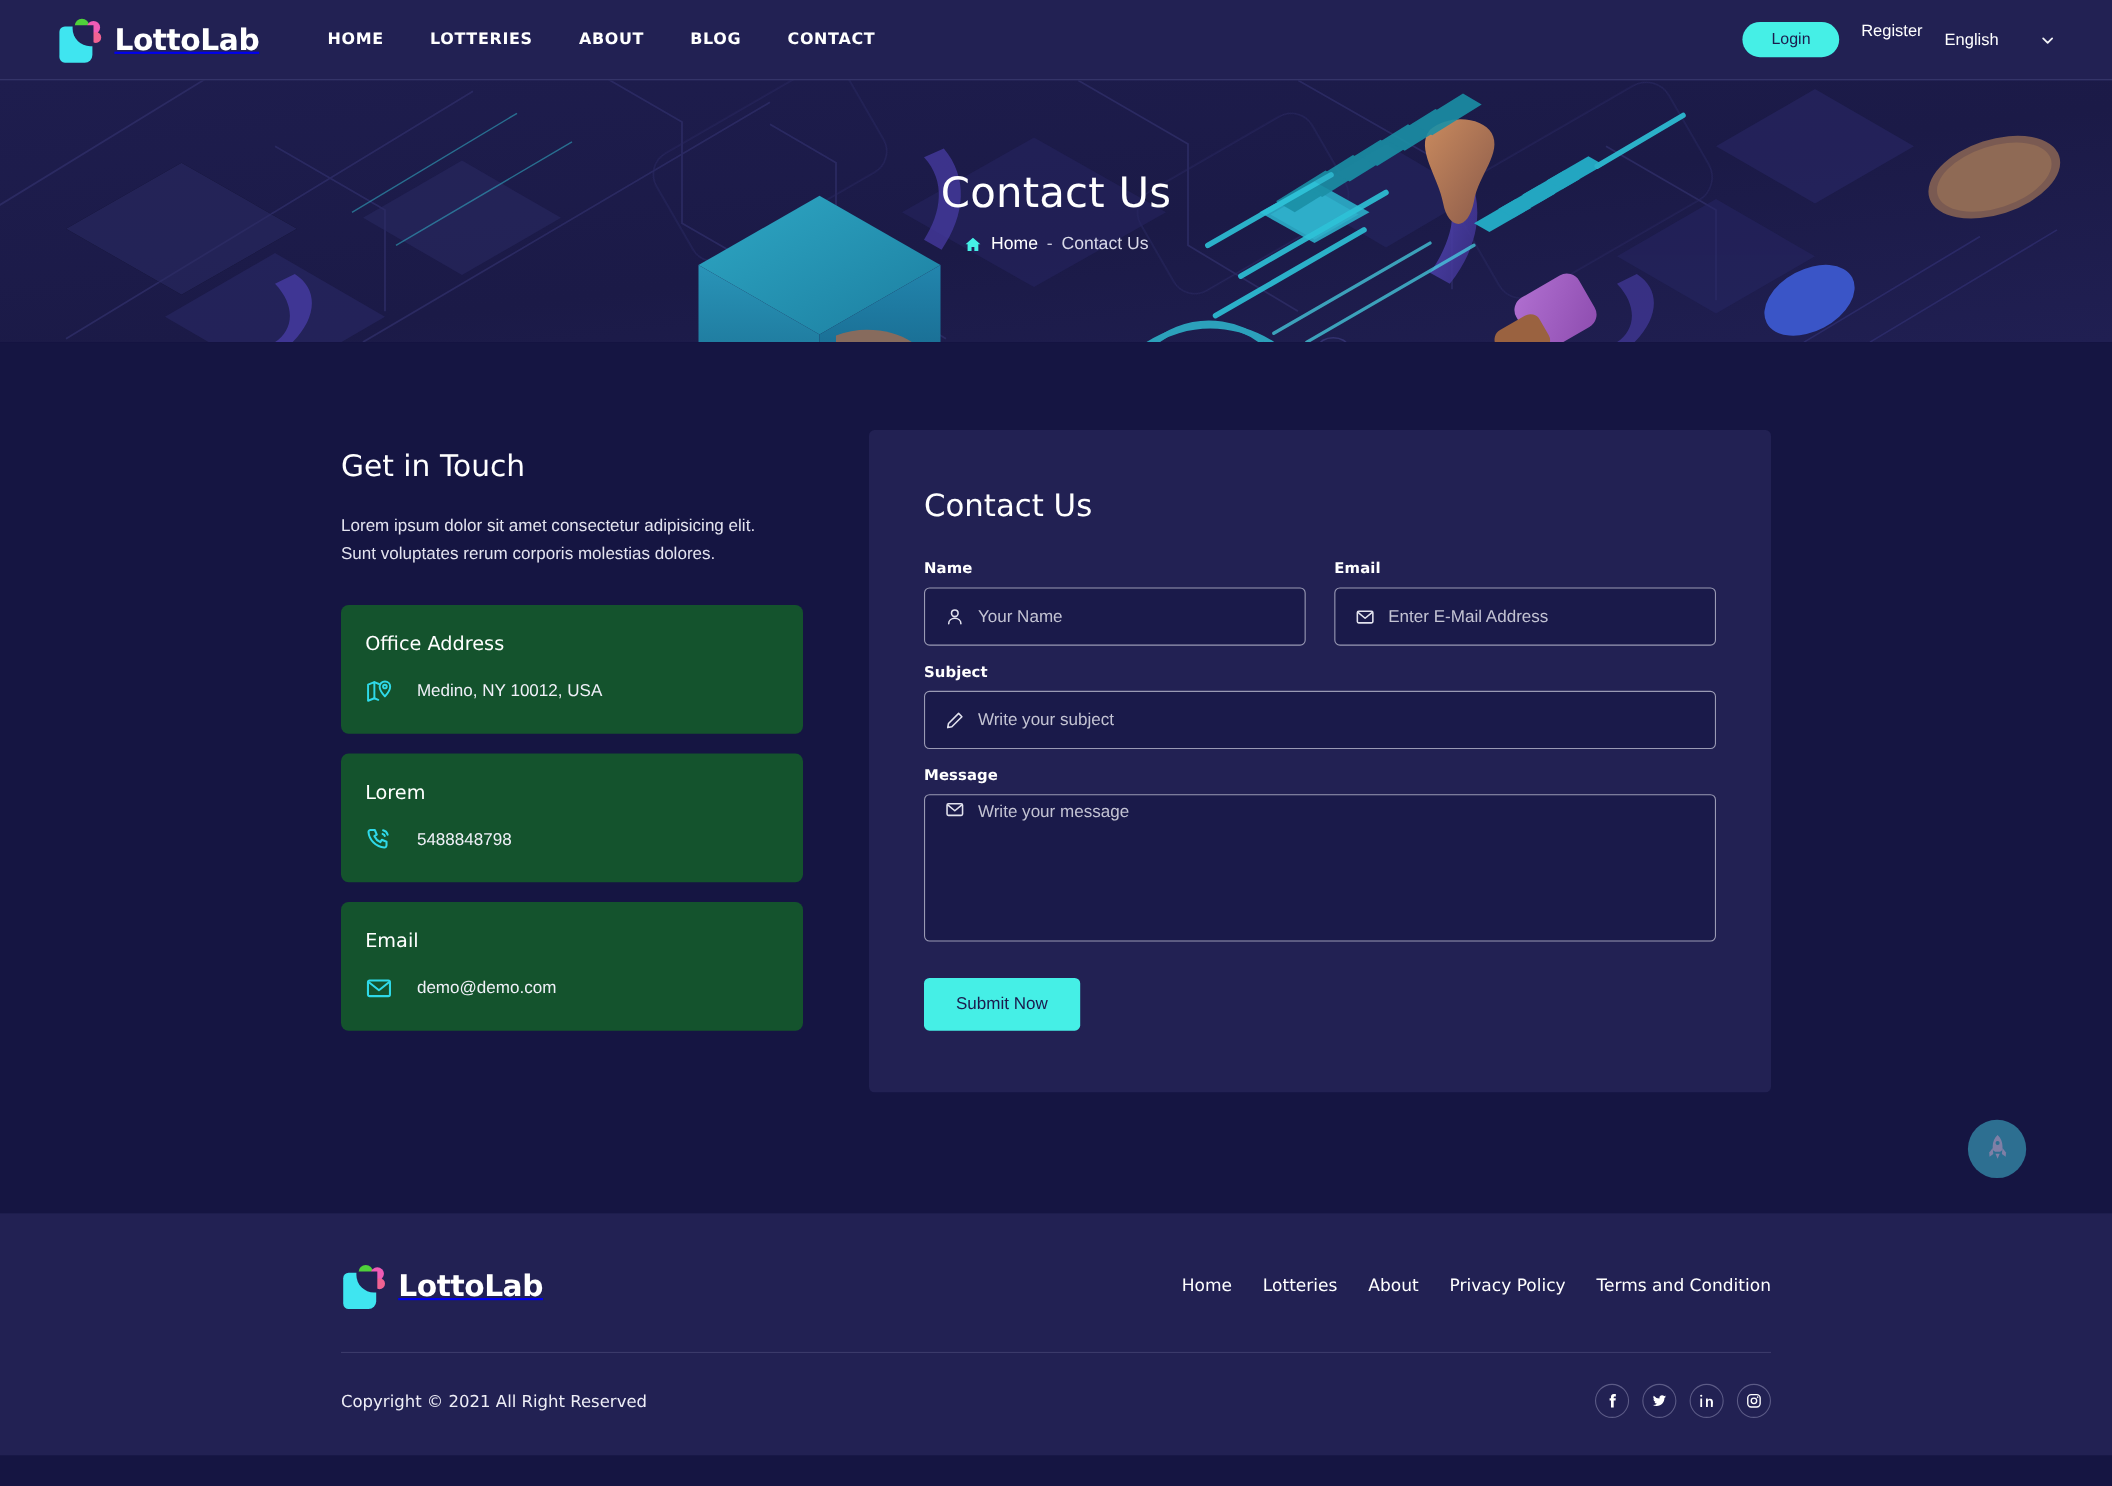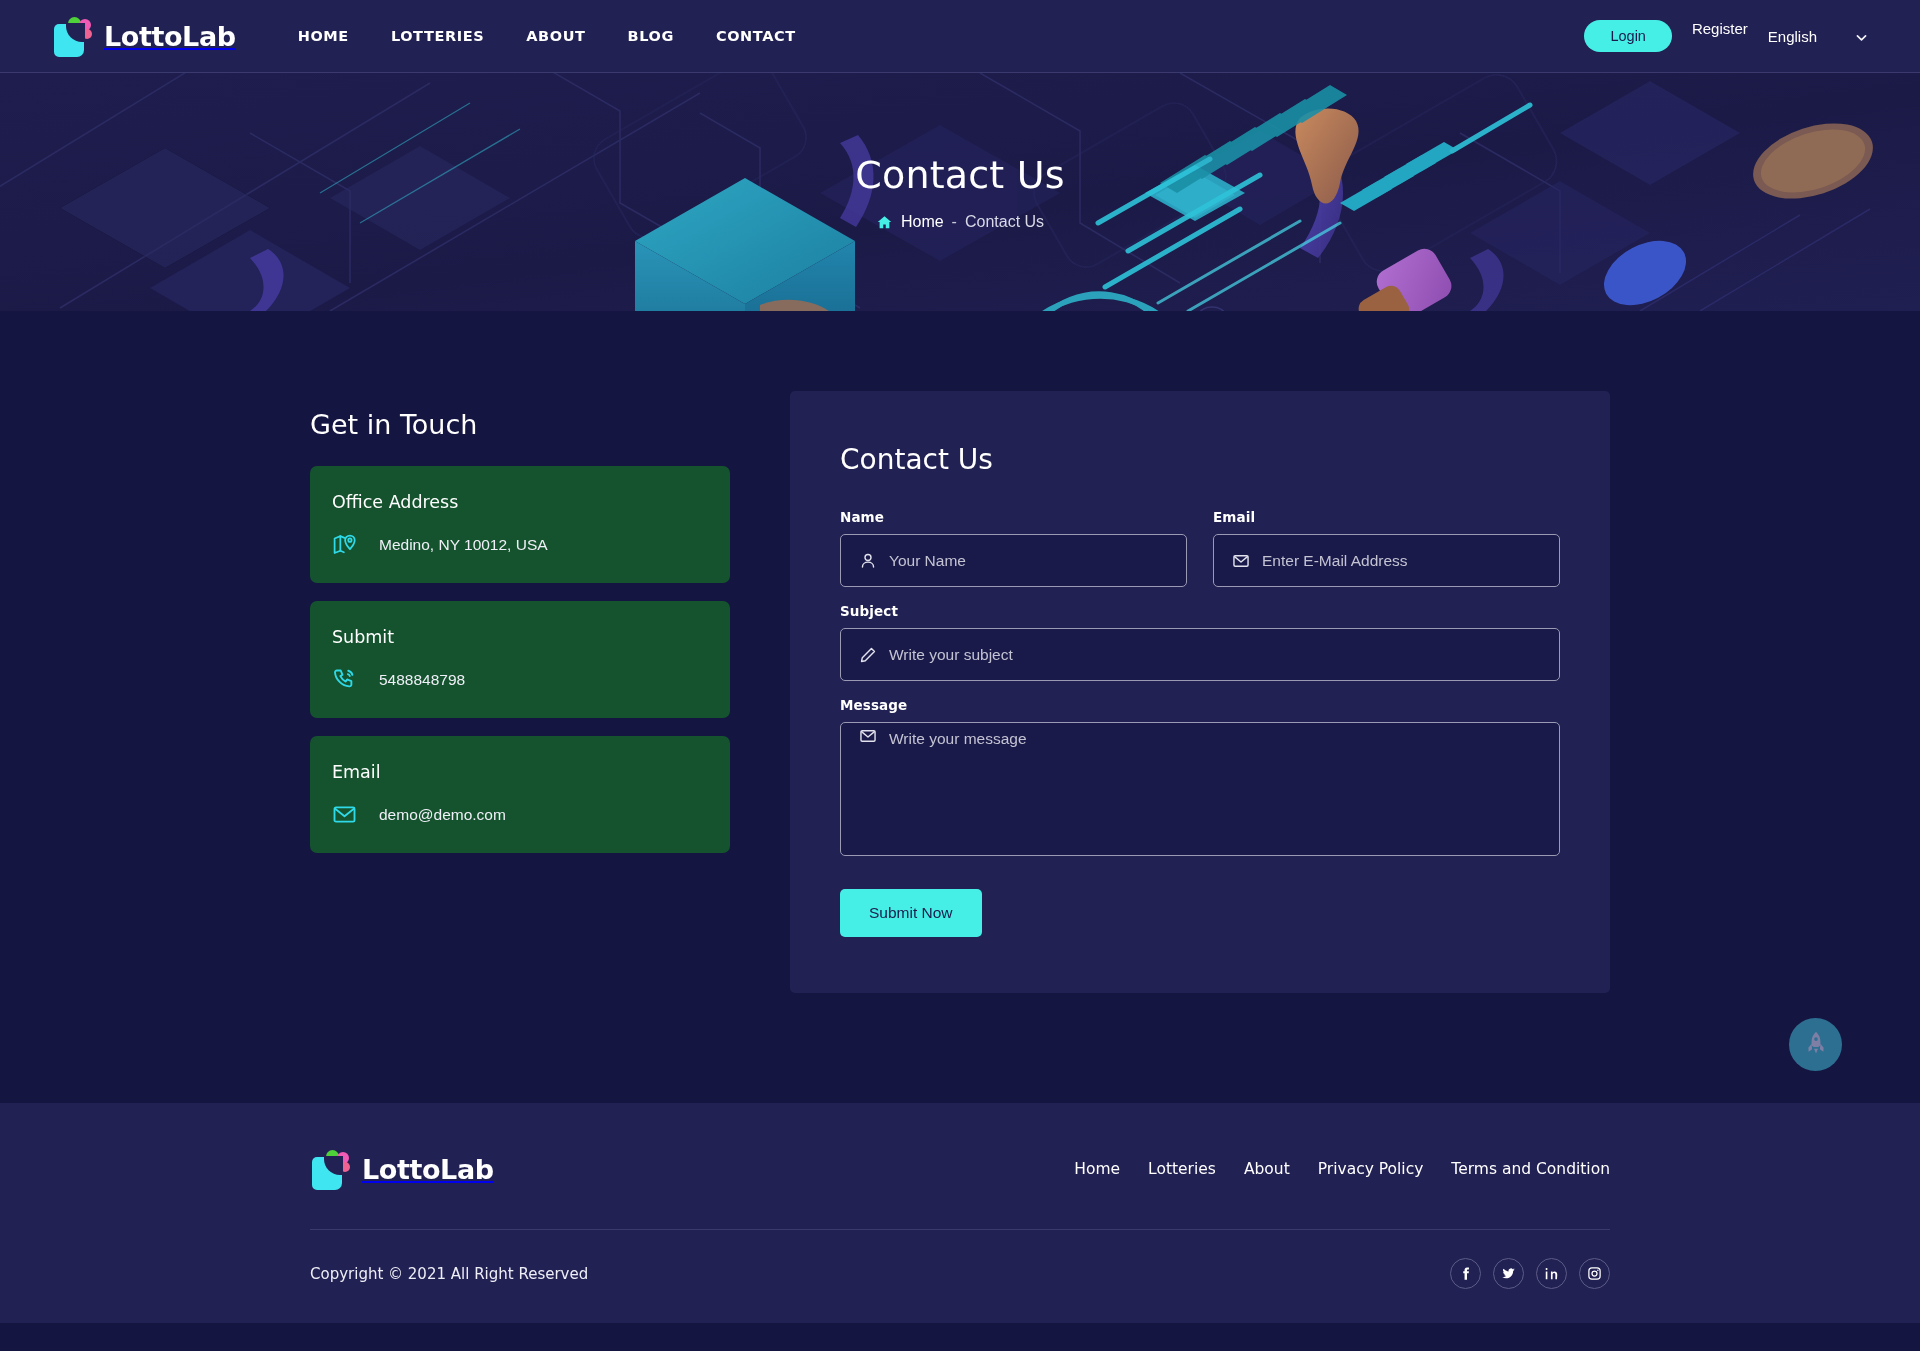--- a/index.html
+++ b/index.html
@@ -485,39 +485,40 @@
         <span class="bc-current">Contact Us</span>
       </div>
     </div>
   </section>
 
   <main class="main">
     <div class="container">
 
       <div class="touch-col">
         <h2 class="touch-title">Get in Touch</h2>
+        <p class="touch-desc">Lorem ipsum dolor sit amet consectetur adipisicing elit. Sunt voluptates rerum corporis molestias dolores.</p>
 
         <div class="info-card">
           <div class="info-card-title">Office Address</div>
           <div class="info-card-row">
             <span class="info-icon">
               <svg width="25" height="25" viewBox="0 0 24 24" fill="none" stroke="#2fd9e8" stroke-width="1.7" stroke-linecap="round" stroke-linejoin="round">
                 <path d="M2.5 6.2 L8 4 v14 l-5.5 2.2 Z"></path>
                 <path d="M8 4 l4 1.6"></path>
                 <path d="M8 18 l3.4 1.4"></path>
                 <path d="M17.2 3.4 c2.6 0 4.6 2 4.6 4.5 c0 3.4 -4.6 8.5 -4.6 8.5 s-4.6 -5.1 -4.6 -8.5 c0 -2.5 2 -4.5 4.6 -4.5 Z"></path>
                 <circle cx="17.2" cy="7.8" r="1.6"></circle>
               </svg>
             </span>
             <span class="info-text">Medino, NY 10012, USA</span>
           </div>
         </div>
 
         <div class="info-card">
-          <div class="info-card-title">Submit</div>
+          <div class="info-card-title">Lorem</div>
           <div class="info-card-row">
             <span class="info-icon">
               <svg width="25" height="25" viewBox="0 0 24 24" fill="none" stroke="#2fd9e8" stroke-width="1.8" stroke-linecap="round" stroke-linejoin="round">
                 <path d="M5.2 3.4 h3.2 l1.7 4.1 l-2.1 1.3 a11.4 11.4 0 0 0 5.2 5.2 l1.3 -2.1 l4.1 1.7 v3.2 a1.8 1.8 0 0 1 -2 1.8 C9.6 18.2 3.4 12 2.9 5.4 a1.8 1.8 0 0 1 1.8 -2 Z"></path>
                 <path d="M15.6 3.6 a5.4 5.4 0 0 1 4 4"></path>
                 <path d="M15.2 6.8 a2.6 2.6 0 0 1 1.9 1.9"></path>
               </svg>
             </span>
             <span class="info-text">5488848798</span>
           </div>

